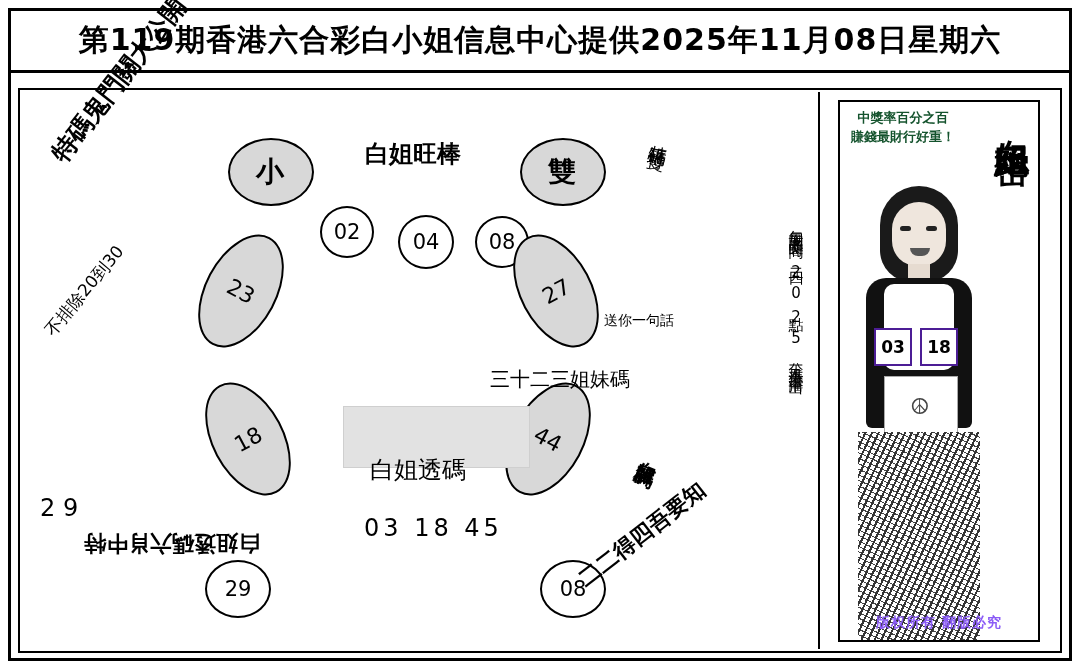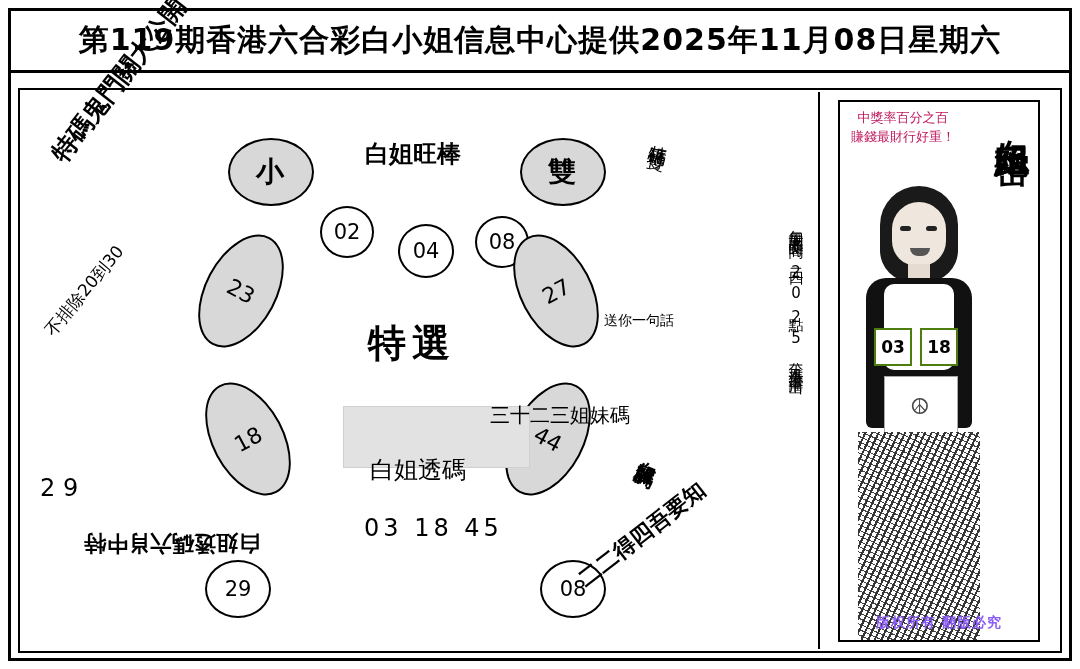--- a/index.html
+++ b/index.html
@@ -111,23 +111,23 @@
     box-sizing:border-box;
     background:#fff;
     overflow:hidden;
   }
   .ad-head{
     position:absolute;
     left:4px;top:6px;
     width:118px;
     text-align:center;
     font-size:13px;
-    font-weight:normal;
+    font-weight:bold;
     line-height:19px;
-    color:#be185d;
+    color:#14532d;
   }
   .ad-title{
     position:absolute;
     right:4px;top:10px;
     font-size:35px;
     font-weight:bold;
     line-height:44px;
     writing-mode:vertical-rl;
     text-orientation:upright;
     letter-spacing:3px;
@@ -155,21 +155,21 @@
     position:absolute;left:8px;top:98px;width:106px;height:150px;
     background:#111;border-radius:20px 20px 6px 6px;
   }
   .lady-top{
     position:absolute;left:26px;top:104px;width:70px;height:86px;
     background:#fff;border-radius:10px;
   }
   .num-badge{
     position:absolute;
     width:34px;height:34px;
-    border:2px solid #4d7c0f;
+    border:2px solid #4c1d95;
     background:#fff;
     display:flex;align-items:center;justify-content:center;
     font-size:17px;font-weight:bold;color:#000;
   }
   .white-card{
     position:absolute;left:26px;top:196px;width:72px;height:58px;
     background:#fff;border:1px solid #aaa;
   }
   .card-mark{
     position:absolute;left:52px;top:214px;font-size:22px;color:#444;
@@ -213,48 +213,47 @@
 
   <div class="main-panel">
 
     <div class="txt" style="left:345px;top:48px;font-size:24px;font-weight:bold;">白姐旺棒</div>
 
     <div class="ball shade small-lbl" style="left:208px;top:48px;width:82px;height:64px;">小</div>
 
     <div class="ball shade small-lbl" style="left:500px;top:48px;width:82px;height:64px;">雙</div>
 
     <div class="ball" style="left:300px;top:116px;width:50px;height:48px;">02</div>
-    <div class="ball" style="left:378px;top:134px;width:52px;height:50px;">04</div>
+    <div class="ball" style="left:378px;top:125px;width:52px;height:50px;">04</div>
     <div class="ball" style="left:455px;top:126px;width:50px;height:48px;">08</div>
 
     <div class="ball shade tilt" style="left:185px;top:140px;width:68px;height:118px;transform:rotate(28deg);">23</div>
     <div class="ball shade tilt" style="left:500px;top:140px;width:68px;height:118px;transform:rotate(-28deg);">27</div>
 
     <div class="ball shade tilt" style="left:192px;top:288px;width:68px;height:118px;transform:rotate(-28deg);">18</div>
     <div class="ball shade tilt" style="left:492px;top:288px;width:68px;height:118px;transform:rotate(28deg);">44</div>
 
     <div class="ball" style="left:185px;top:470px;width:62px;height:54px;">29</div>
     <div class="ball" style="left:520px;top:470px;width:62px;height:54px;">08</div>
 
     <div class="center-box"></div>
-    <div class="txt big-center" style="left:348px;top:228px;">特選</div>
 
     <div class="txt rot-l1" style="left:24px;top:58px;font-size:25px;font-weight:bold;">特碼鬼門關大公開</div>
     <div class="txt rot-l2" style="left:20px;top:236px;font-size:17px;">不排除20到30</div>
 
 
-    <div class="txt" style="left:20px;top:384px;font-size:24px;">2  9</div>
+    <div class="txt" style="left:20px;top:404px;font-size:24px;">2  9</div>
 
     <div class="txt" style="left:350px;top:364px;font-size:24px;">白姐透碼</div>
     <div class="txt" style="left:344px;top:424px;font-size:24px;letter-spacing:4px;">03  18  45</div>
 
     <div class="txt rot-r2 rot-180" style="left:240px;top:468px;font-size:22px;font-weight:bold;">白姐透碼六肖中特</div>
 
     <div class="txt" style="left:584px;top:222px;font-size:14px;">送你一句話</div>
-    <div class="txt" style="left:470px;top:276px;font-size:20px;margin-top:36px;">三十二三姐妹碼</div>
+    <div class="txt" style="left:470px;top:276px;font-size:20px;">三十二三姐妹碼</div>
 
     <div class="txt vert" style="left:630px;top:42px;font-size:18px;transform:rotate(14deg);">特碼平特雙</div>
     <div class="txt vert" style="left:622px;top:358px;font-size:20px;font-weight:bold;transform:rotate(22deg);">白姐解碼</div>
     <div class="txt" style="left:552px;top:480px;font-size:22px;font-weight:bold;transform:rotate(-38deg);transform-origin:left top;">二二得四吾要知</div>
   </div>
 
   <div class="side-vert">每周開獎時間(二四20點25分正本港臺播出</div>
 
   <div class="right-panel"></div>
 

